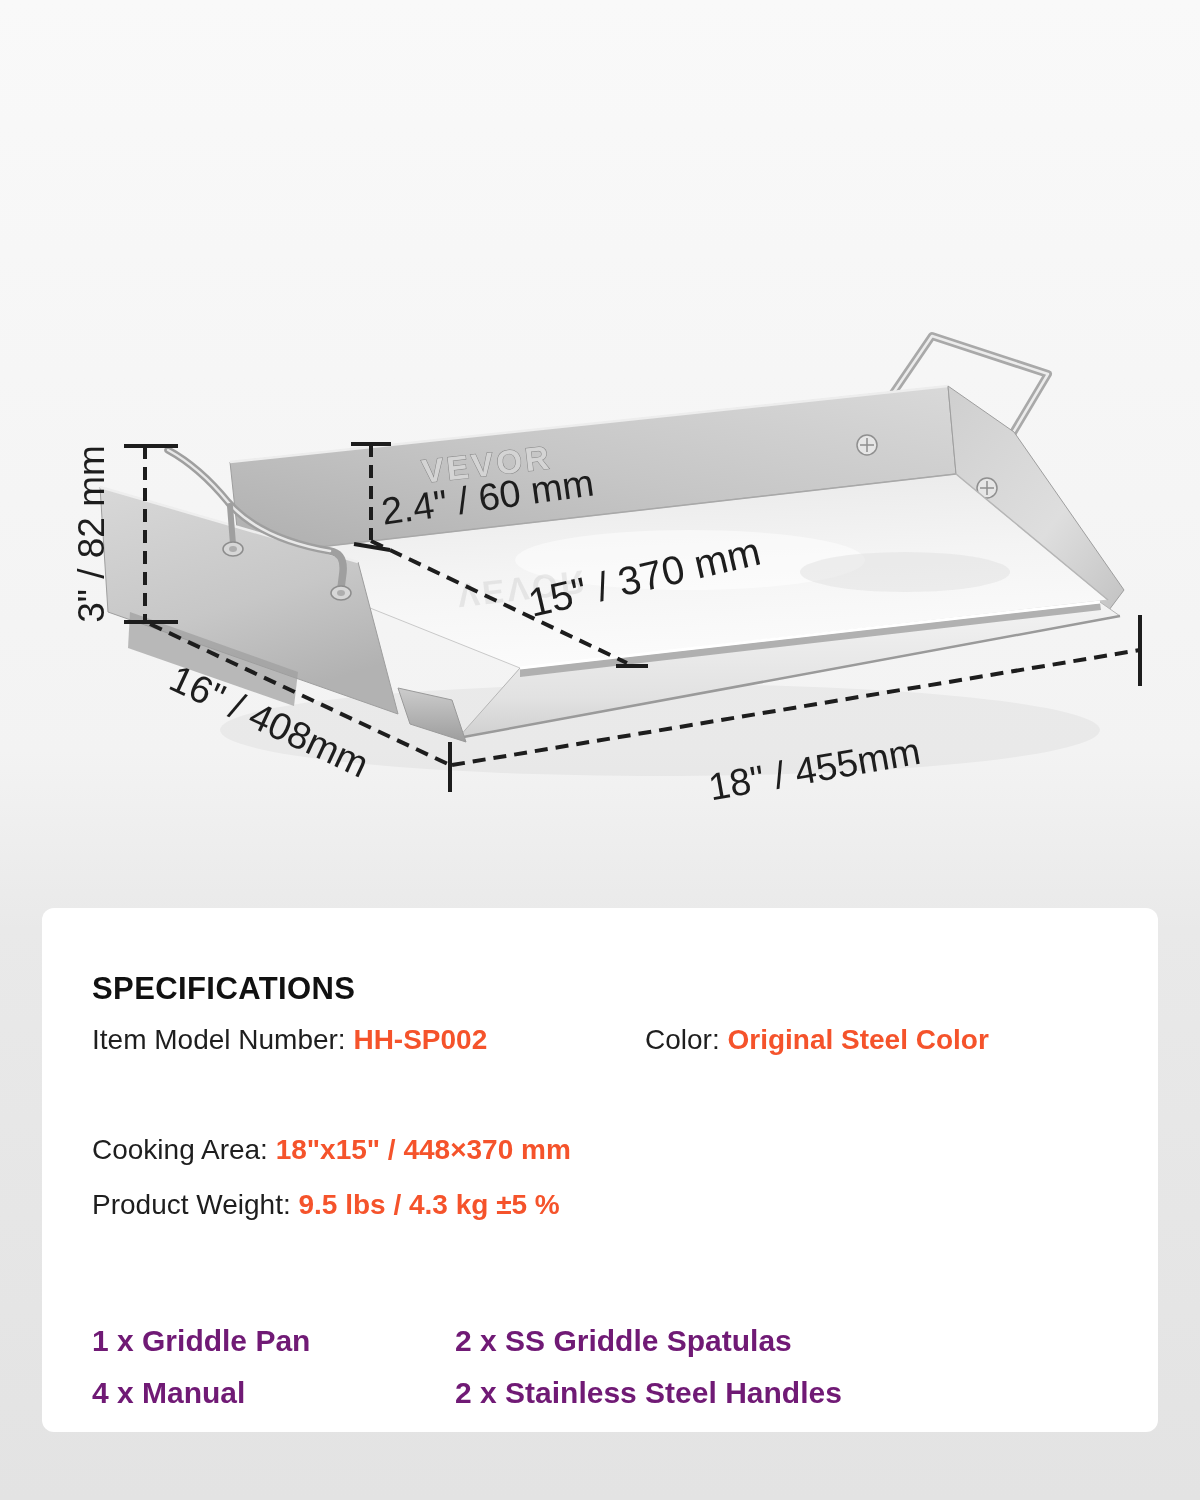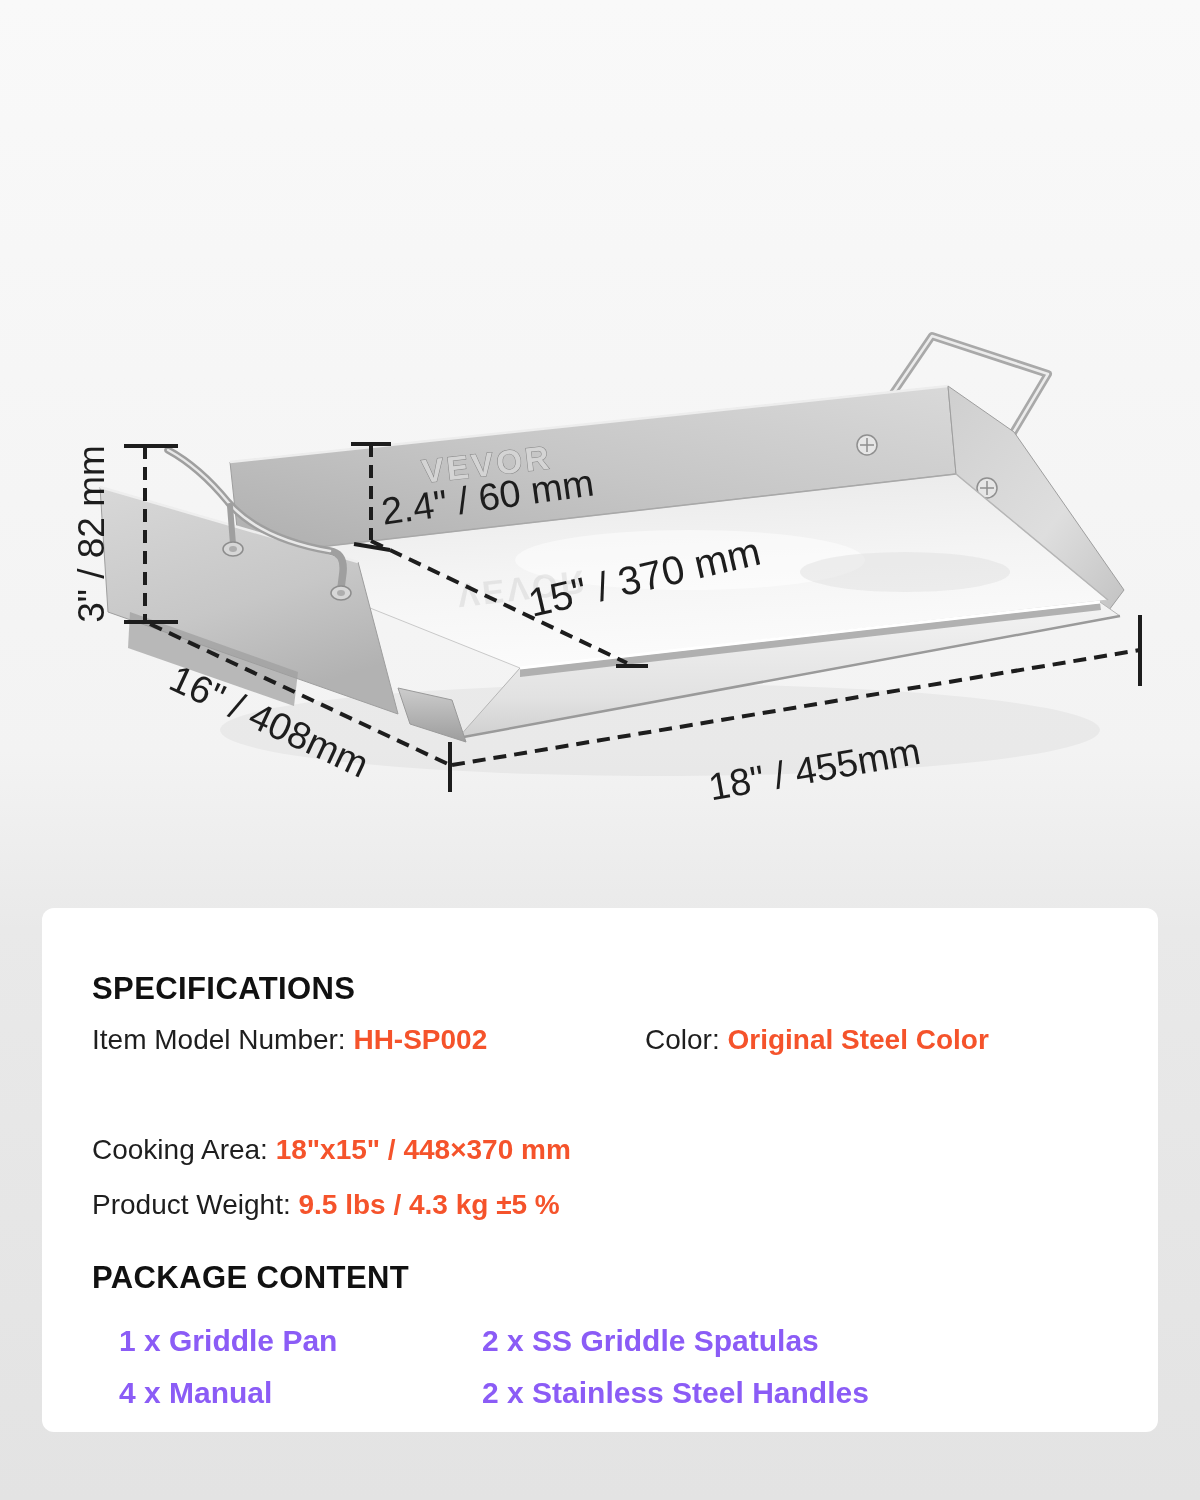--- a/index.html
+++ b/index.html
@@ -16,21 +16,21 @@
   .stage{position:absolute;left:0;top:0;width:1200px;height:1500px;}
   svg{display:block;}
   .card{
     position:absolute;left:42px;top:908px;width:1116px;height:524px;
     background:#ffffff;border-radius:12px;
   }
   .abs{position:absolute;white-space:nowrap;}
   .sec-title{font-size:31px;font-weight:700;color:#111111;letter-spacing:.4px;}
   .row{font-size:28px;font-weight:400;color:#1e1e1e;}
   .val{font-weight:700;color:#f5532b;}
-  .pkg{font-size:30px;font-weight:700;color:#8b5cf6;margin-left:27px;}
+  .pkg{font-size:30px;font-weight:700;color:#701a75;}
   .dim-label{font-family:"Liberation Sans",sans-serif;fill:#1d1d1d;}
 </style>
 </head>
 <body>
 
 <div class="stage">
 
   <svg width="1200" height="908" viewBox="0 0 1200 908">
     <defs>
       <linearGradient id="gBack" x1="0" y1="1" x2="1" y2="0">
@@ -162,20 +162,19 @@
 
 
     <div class="abs row" style="left:50px;top:226px;">
       <span>Cooking Area: </span><span class="val">18"x15" / 448×370 mm</span>
     </div>
 
     <div class="abs row" style="left:50px;top:281px;">
       <span>Product Weight: </span><span class="val">9.5 lbs / 4.3 kg ±5 %</span>
     </div>
 
-    <div class="abs sec-title" style="left:50px;top:352px;">PACKAGE CONTENT</div>
 
     <div class="abs pkg" style="left:50px;top:416px;">1 x Griddle Pan</div>
     <div class="abs pkg" style="left:413px;top:416px;">2 x SS Griddle Spatulas</div>
     <div class="abs pkg" style="left:50px;top:468px;">4 x Manual</div>
     <div class="abs pkg" style="left:413px;top:468px;">2 x Stainless Steel Handles</div>
   </div>
 </div>
 
 </body></html>

